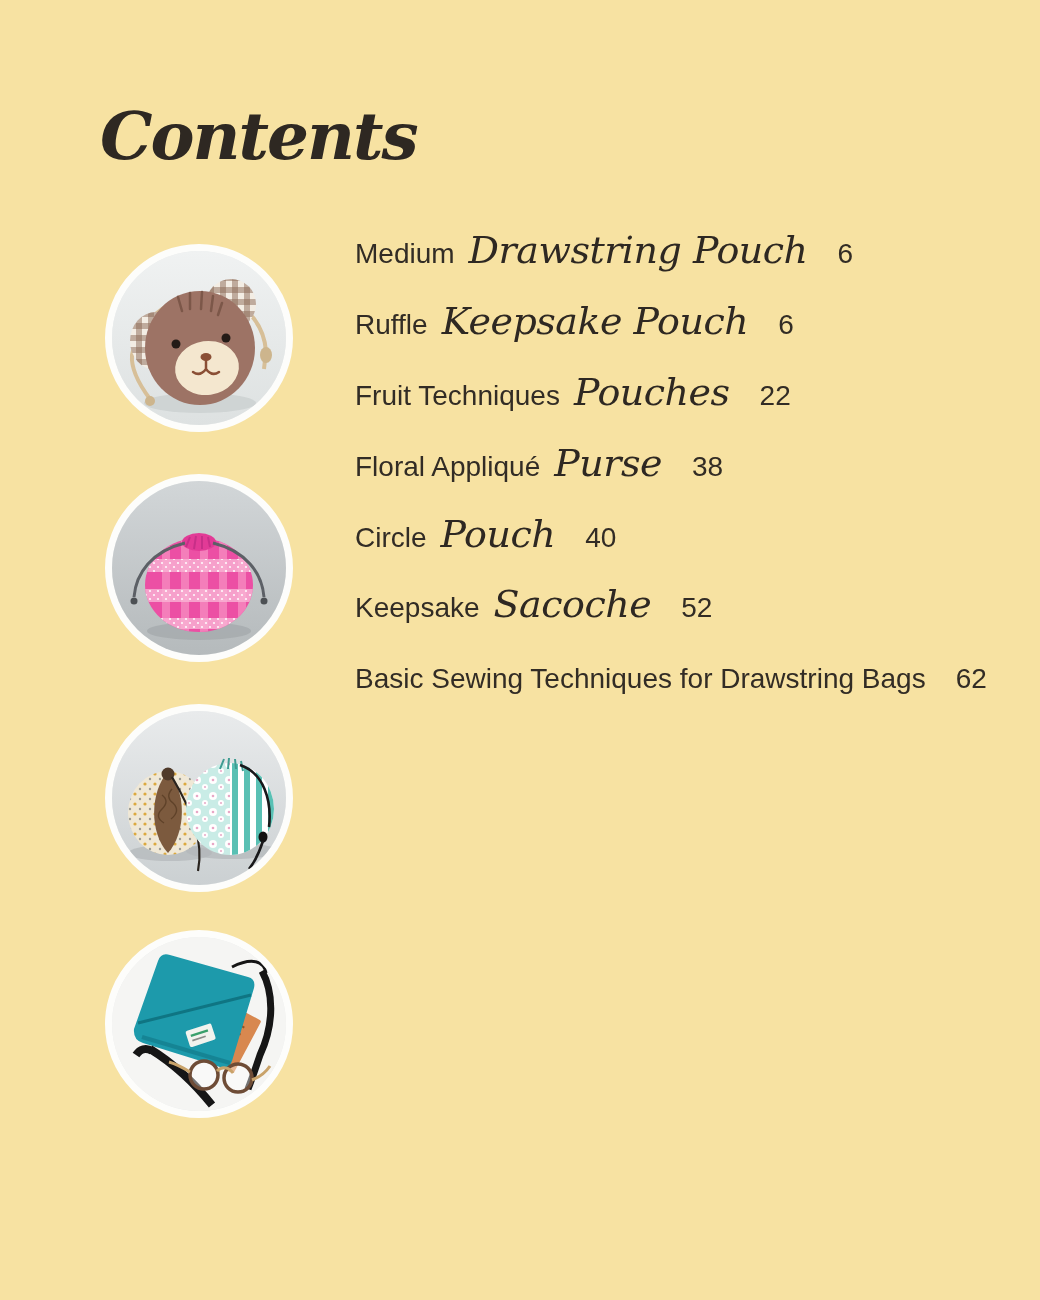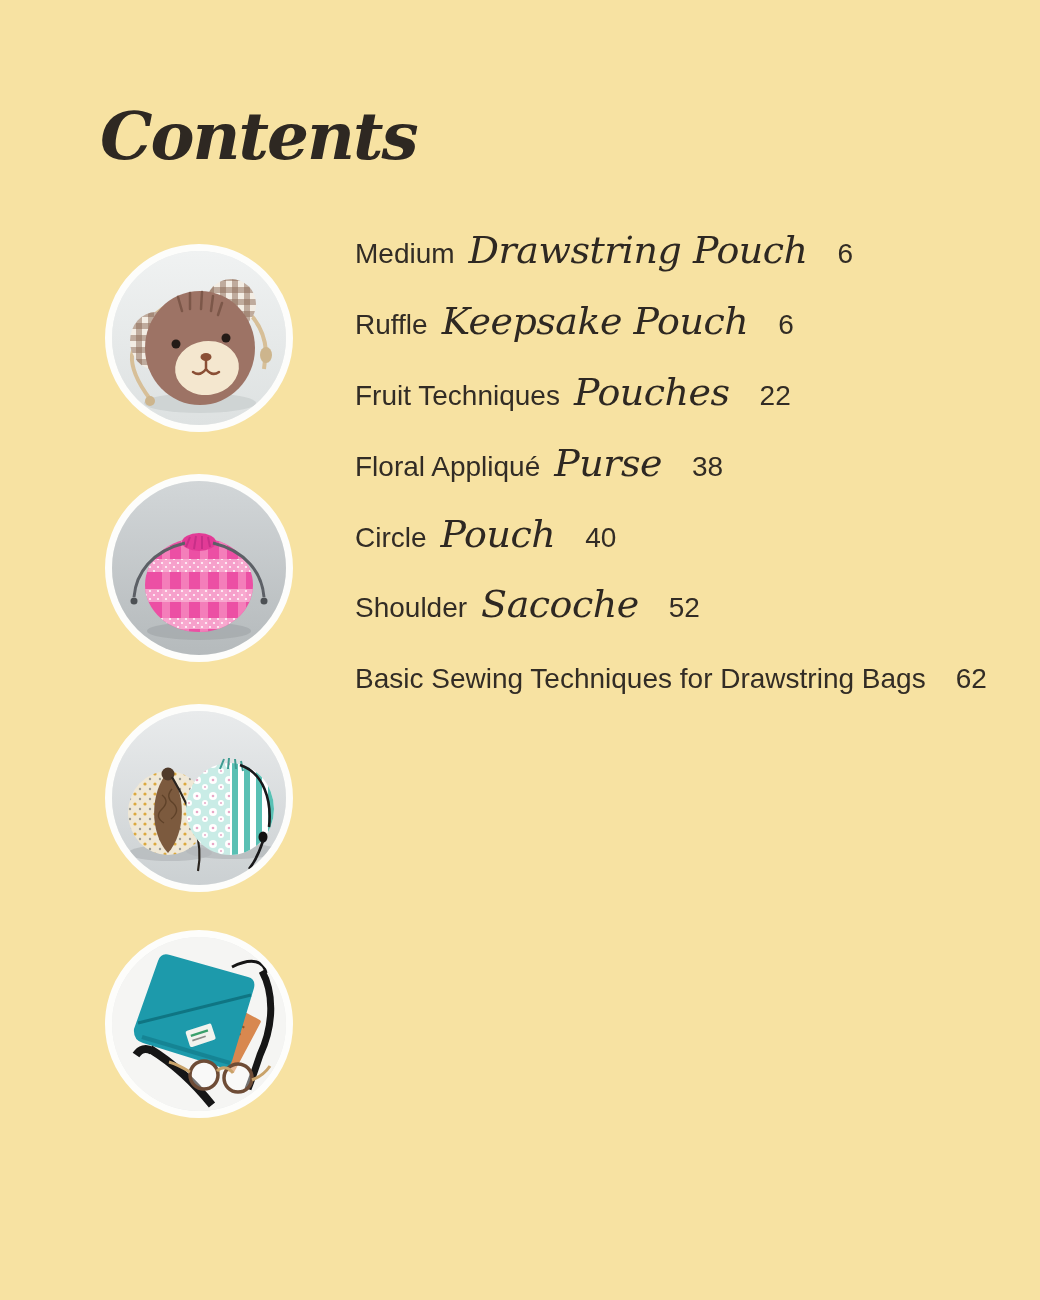--- a/index.html
+++ b/index.html
@@ -187,15 +187,15 @@
     </svg>
   </div>
 </div>
 
 <ul class="toc">
   <li><span class="toc-prefix">Medium</span><span class="toc-script">Drawstring Pouch</span><span class="toc-page">6</span></li>
   <li><span class="toc-prefix">Ruffle</span><span class="toc-script">Keepsake Pouch</span><span class="toc-page">6</span></li>
   <li><span class="toc-prefix">Fruit Techniques</span><span class="toc-script">Pouches</span><span class="toc-page">22</span></li>
   <li><span class="toc-prefix">Floral Appliqué</span><span class="toc-script">Purse</span><span class="toc-page">38</span></li>
   <li><span class="toc-prefix">Circle</span><span class="toc-script">Pouch</span><span class="toc-page">40</span></li>
-  <li><span class="toc-prefix">Shoulder</span><span class="toc-script">Sacoche</span><span class="toc-page">52</span></li>
+  <li><span class="toc-prefix">Keepsake</span><span class="toc-script">Sacoche</span><span class="toc-page">52</span></li>
   <li><span class="toc-prefix">Basic Sewing Techniques for Drawstring Bags</span><span class="toc-page">62</span></li>
 </ul>
 
 </body></html>

